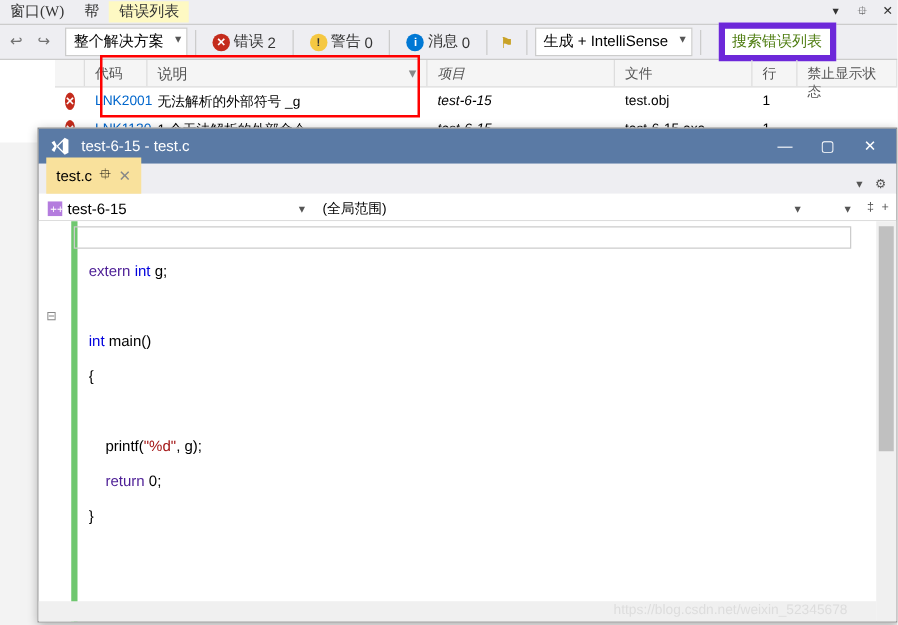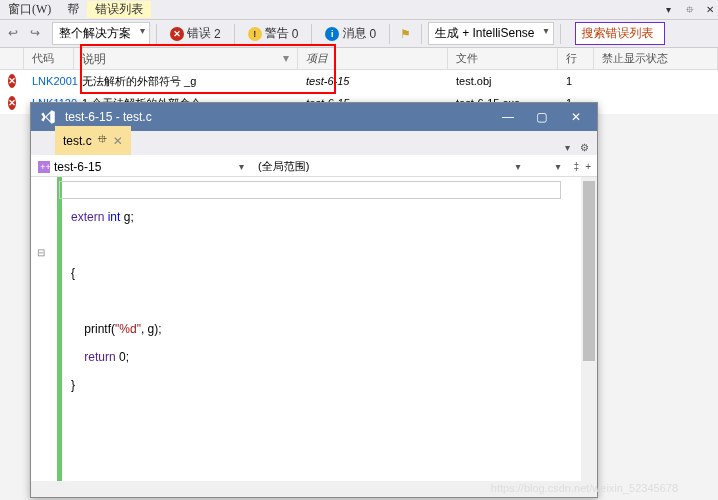--- a/index.html
+++ b/index.html
@@ -18,47 +18,47 @@
 .dropdown::after { content: "▾"; position: absolute; right: 4px; top: 2px; color: #555; font-size: 10px; }
 .separator { width: 1px; height: 20px; background: #ccc; margin: 0 4px; }
 .filter-btn { display: flex; align-items: center; gap: 3px; padding: 2px 6px; border: 1px solid transparent; }
 .filter-btn.errors { color: #333; }
 .filter-btn.warnings { color: #333; }
 .filter-btn.messages { color: #333; }
 .circle { width: 14px; height: 14px; border-radius: 50%; display: inline-flex; align-items: center; justify-content: center; color: white; font-weight: bold; font-size: 9px; }
 .circle.red { background: #c42b1c; }
 .circle.yellow { background: #f5c842; color: #333; }
 .circle.blue { background: #0078d4; }
-.search-box { background: white; border: 1px solid #6d28d9; padding: 2px 6px; margin-left: 8px; min-width: 90px; color: #c2410c; }
-
-.grid { background: white; }
+.search-box { background: white; border: 5px solid #6d28d9; padding: 2px 6px; margin-left: 8px; min-width: 90px; color: #4d7c0f; }
+
+.grid { background: white; padding-left: 44px; }
 .grid-header { display: flex; background: #f5f5f5; border-bottom: 1px solid #ddd; height: 22px; }
 .grid-header > div { padding: 3px 8px; border-right: 1px solid #ddd; color: #555; font-size: 11px; }
 .col-icon { width: 24px; }
 .col-code { width: 50px; }
 .col-desc { width: 224px; }
 .col-project { width: 150px; font-style: italic; }
 .col-file { width: 110px; }
 .col-line { width: 36px; }
 .col-suppress { flex: 1; }
 
 .red-box { position: absolute; left: 80px; top: 44px; width: 256px; height: 50px; border: 2px solid red; z-index: 10; pointer-events: none; }
 
 .grid-row { display: flex; height: 22px; align-items: center; }
 .grid-row > div { padding: 2px 8px; font-size: 11px; }
 .grid-row .col-icon { display: flex; align-items: center; justify-content: center; }
 .link { color: #0066cc; }
 
-.code-window { position: absolute; left: 30px; top: 102px; width: 568px; height: 396px; background: white; box-shadow: 0 2px 8px rgba(0,0,0,0.3); border: 1px solid #888; }
+.code-window { position: absolute; left: 30px; top: 102px; width: 688px; height: 396px; background: white; box-shadow: 0 2px 8px rgba(0,0,0,0.3); border: 1px solid #888; }
 .code-titlebar { background: #5a7aa5; height: 28px; display: flex; align-items: center; padding: 0 8px; color: white; gap: 8px; }
 .vs-logo { width: 18px; height: 18px; }
 .code-titlebar-title { flex: 1; font-size: 12px; }
 .code-win-btn { width: 26px; height: 20px; text-align: center; line-height: 20px; color: white; font-size: 12px; }
 
-.tab-strip { background: #eeeef2; height: 24px; display: flex; align-items: flex-end; padding-left: 24px; }
+.tab-strip { background: #eeeef2; height: 24px; display: flex; align-items: flex-end; padding-left: 6px; }
 .file-tab { background: #f9e19c; padding: 4px 8px; display: flex; align-items: center; gap: 6px; font-size: 11px; }
 .file-tab .close { color: #888; cursor: pointer; }
 .tab-strip-right { margin-left: auto; display: flex; gap: 2px; padding-right: 4px; }
 .tab-strip-right > span { padding: 2px 4px; color: #555; font-size: 10px; }
 
 .nav-bar { display: flex; background: white; border-bottom: 1px solid #ddd; height: 22px; padding-top: 2px; }
 .nav-dropdown { position: relative; padding: 2px 20px 2px 6px; border: 1px solid transparent; flex: 1; font-size: 11px; display: flex; align-items: center; gap: 4px; }
 .nav-dropdown::after { content: "▾"; position: absolute; right: 6px; color: #555; font-size: 10px; }
 .proj-icon { width: 12px; height: 12px; }
 .nav-bar-right { display: flex; gap: 2px; padding: 0 4px; align-items: center; }
@@ -205,20 +205,21 @@
   <div class="editor">
     <div class="gutter">
       <div class="green-bar"></div>
       <span class="collapse-mark" style="top:70px">⊟</span>
     </div>
     <div class="code-area">
       <div class="border-top-box"></div>
       <div style="height:18px"></div>
       <div class="code-line"><span class="kw">extern</span> <span class="type">int</span><span> g;</span></div>
       <div class="code-line">&nbsp;</div>
+      <div class="code-line"><span class="type">int</span><span class="func"> main()</span></div>
       <div class="code-line">{</div>
       <div class="code-line">&nbsp;</div>
       <div class="code-line">    <span class="func">printf</span><span>(</span><span class="str">"%d"</span><span>, g);</span></div>
       <div class="code-line">    <span class="kw">return</span><span> 0;</span></div>
       <div class="code-line">}</div>
     </div>
     <div class="scroll-track">
       <div class="scroll-thumb" style="top:4px;height:180px"></div>
     </div>
   </div>

